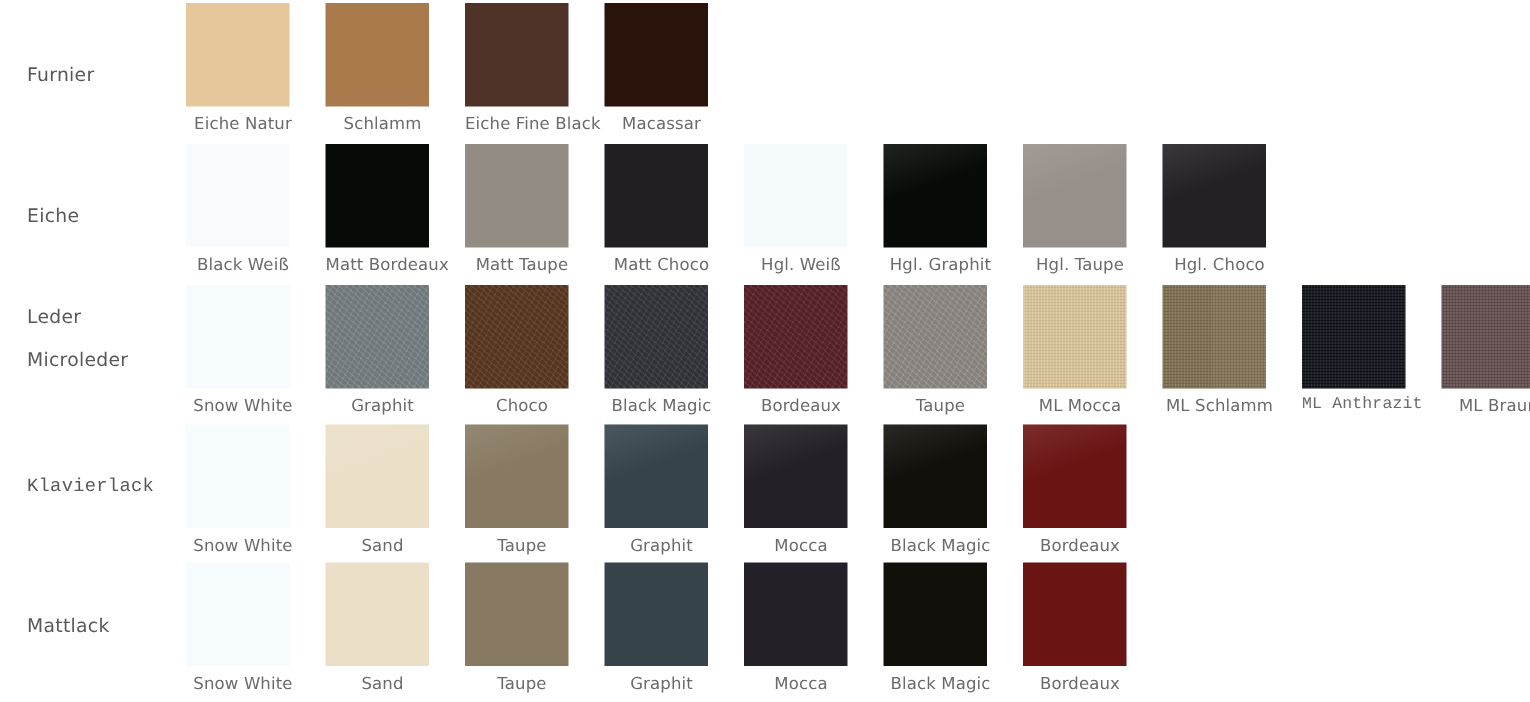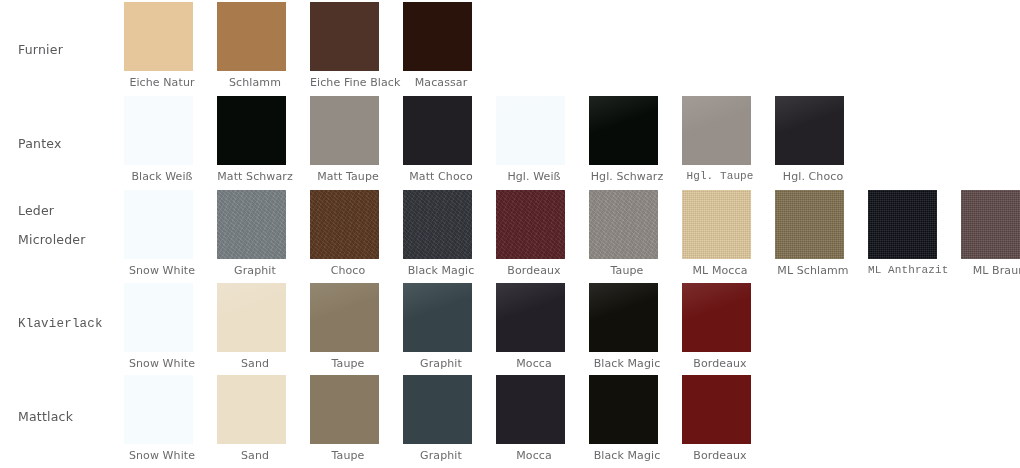--- a/index.html
+++ b/index.html
@@ -138,47 +138,47 @@
           <div class="chip grain-finedark" title="Eiche Fine Dark" style="background: rgb(80, 51, 40);"></div>
           <span class="cell-label">Eiche Fine Black</span>
         </div>
         <div class="cell" style="left: 279px;">
           <div class="chip grain-macassar" title="Macassar" style="background: rgb(42, 19, 10);"></div>
           <span class="cell-label">Macassar</span>
         </div>
       </div>
     </div>
     <div class="row" style="top: 96px;">
-      <div class="row-label" style="top: 40px;">Pantex</div>
+      <div class="row-label" style="top: 40px;">Eiche</div>
       <div class="swatches" style="left: 124px;">
         <div class="cell" style="left: 0px;">
           <div class="chip " title="Matt Weiß" style="background: rgb(247, 251, 253);"></div>
           <span class="cell-label">Black Weiß</span>
         </div>
         <div class="cell" style="left: 93px;">
           <div class="chip " title="Matt Schwarz" style="background: rgb(6, 11, 7);"></div>
-          <span class="cell-label">Matt Schwarz</span>
+          <span class="cell-label">Matt Bordeaux</span>
         </div>
         <div class="cell" style="left: 186px;">
           <div class="chip " title="Matt Taupe" style="background: rgb(147, 140, 133);"></div>
           <span class="cell-label">Matt Taupe</span>
         </div>
         <div class="cell" style="left: 279px;">
           <div class="chip " title="Matt Choco" style="background: rgb(33, 31, 35);"></div>
           <span class="cell-label">Matt Choco</span>
         </div>
         <div class="cell" style="left: 372px;">
           <div class="chip tex-gloss" title="Hgl. Weiß" style="background: rgb(245, 250, 253);"></div>
           <span class="cell-label">Hgl. Weiß</span>
         </div>
         <div class="cell" style="left: 465px;">
           <div class="chip tex-gloss" title="Hgl. Schwarz" style="background: rgb(6, 11, 7);"></div>
-          <span class="cell-label">Hgl. Schwarz</span>
-        </div>
-        <div class="cell" style="left: 558px; font-family: Liberation Mono, monospace;">
+          <span class="cell-label">Hgl. Graphit</span>
+        </div>
+        <div class="cell" style="left: 558px;">
           <div class="chip tex-gloss" title="Hgl. Taupe" style="background: rgb(151, 144, 138);"></div>
           <span class="cell-label">Hgl. Taupe</span>
         </div>
         <div class="cell" style="left: 651px;">
           <div class="chip tex-gloss" title="Hgl. Choco" style="background: rgb(35, 33, 38);"></div>
           <span class="cell-label">Hgl. Choco</span>
         </div>
       </div>
     </div>
     <div class="row" style="top: 190px;">

